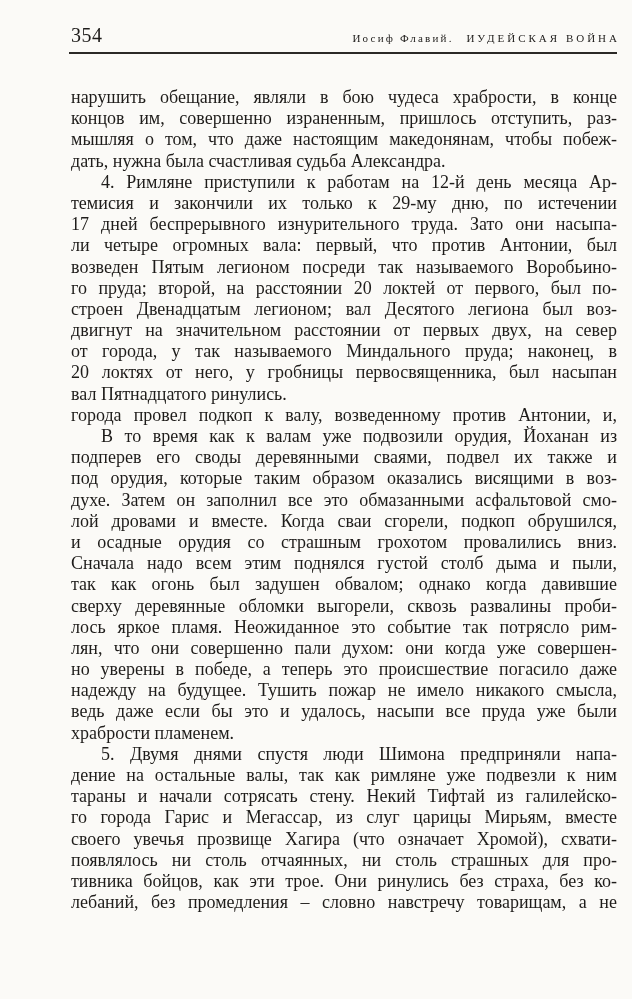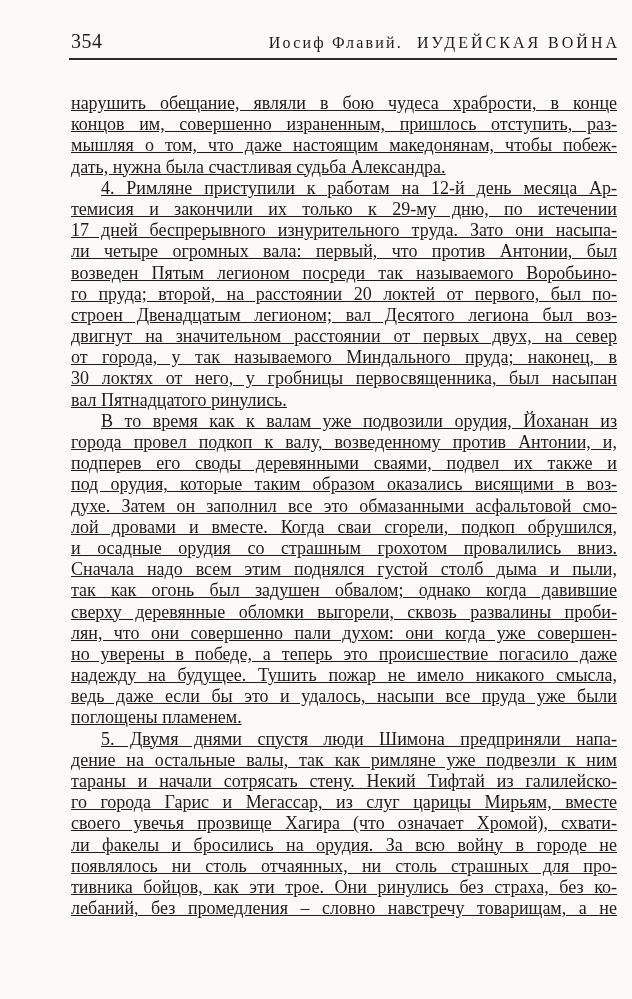--- a/index.html
+++ b/index.html
@@ -14,35 +14,35 @@
     width: 632px;
     height: 999px;
     background: var(--bg);
     color: var(--ink);
     font-family: "Liberation Serif", serif;
     overflow: hidden;
   }
   .content {
     position: absolute;
     left: 71px;
-    top: 12px;
+    top: 6px;
     width: 546px;
   }
   .header {
     display: flex;
     justify-content: space-between;
     align-items: baseline;
     margin-top: 18px;
   }
   .page-number {
     font-size: 20px;
     letter-spacing: 0.5px;
   }
   .running-title {
-    font-size: 16px;
+    font-size: 11px;
     white-space: nowrap;
   }
   .running-title .author { letter-spacing: 2.2px; }
   .running-title .book   { letter-spacing: 3px; margin-left: 10px; margin-right: -3px; }
   .rule {
     border: none;
     border-top: 2px solid var(--rule);
     margin-top: 5px;
     margin-left: -2px;
     width: 548px;
@@ -51,21 +51,20 @@
     margin-top: 33px;
     font-size: 18px;
   }
   .paragraph { margin: 0; }
   .line {
     line-height: 21.2px;
     height: 21.2px;
     text-align: justify;
     text-align-last: justify;
     white-space: normal;
-    text-decoration: underline;
   }
   .line.flush {
     text-align: center;
     text-align-last: left;
   }
   .line.indent { padding-left: 30px; }
 </style>
 </head>
 <body>
 
@@ -92,47 +91,47 @@
         <div class="paragraph">
           <div class="line indent">4. Римляне приступили к работам на 12-й день месяца Ар-</div>
           <div class="line">темисия и закончили их только к 29-му дню, по истечении</div>
           <div class="line">17 дней беспрерывного изнурительного труда. Зато они насыпа-</div>
           <div class="line">ли четыре огромных вала: первый, что против Антонии, был</div>
           <div class="line">возведен Пятым легионом посреди так называемого Воробьино-</div>
           <div class="line">го пруда; второй, на расстоянии 20 локтей от первого, был по-</div>
           <div class="line">строен Двенадцатым легионом; вал Десятого легиона был воз-</div>
           <div class="line">двигнут на значительном расстоянии от первых двух, на север</div>
           <div class="line">от города, у так называемого Миндального пруда; наконец, в</div>
-          <div class="line">30 локтях от него, у гробницы первосвященника, был насыпан</div>
+          <div class="line">20 локтях от него, у гробницы первосвященника, был насыпан</div>
           <div class="line flush">вал Пятнадцатого ринулись.</div>
         </div>
         <div class="paragraph">
+          <div class="line">города провел подкоп к валу, возведенному против Антонии, и,</div>
           <div class="line indent">В то время как к валам уже подвозили орудия, Йоханан из</div>
-          <div class="line">города провел подкоп к валу, возведенному против Антонии, и,</div>
           <div class="line">подперев его своды деревянными сваями, подвел их также и</div>
           <div class="line">под орудия, которые таким образом оказались висящими в воз-</div>
           <div class="line">духе. Затем он заполнил все это обмазанными асфальтовой смо-</div>
           <div class="line">лой дровами и вместе. Когда сваи сгорели, подкоп обрушился,</div>
           <div class="line">и осадные орудия со страшным грохотом провалились вниз.</div>
           <div class="line">Сначала надо всем этим поднялся густой столб дыма и пыли,</div>
           <div class="line">так как огонь был задушен обвалом; однако когда давившие</div>
           <div class="line">сверху деревянные обломки выгорели, сквозь развалины проби-</div>
+          <div class="line">лось яркое пламя. Неожиданное это событие так потрясло рим-</div>
           <div class="line">лян, что они совершенно пали духом: они когда уже совершен-</div>
           <div class="line">но уверены в победе, а теперь это происшествие погасило даже</div>
           <div class="line">надежду на будущее. Тушить пожар не имело никакого смысла,</div>
           <div class="line">ведь даже если бы это и удалось, насыпи все пруда уже были</div>
-          <div class="line flush">поглощены пламенем.</div>
+          <div class="line flush">храбрости пламенем.</div>
         </div>
         <div class="paragraph">
           <div class="line indent">5. Двумя днями спустя люди Шимона предприняли напа-</div>
           <div class="line">дение на остальные валы, так как римляне уже подвезли к ним</div>
           <div class="line">тараны и начали сотрясать стену. Некий Тифтай из галилейско-</div>
           <div class="line">го города Гарис и Мегассар, из слуг царицы Мирьям, вместе</div>
           <div class="line">своего увечья прозвище Хагира (что означает Хромой), схвати-</div>
-          <div class="line">ли факелы и бросились на орудия. За всю войну в городе не</div>
           <div class="line">появлялось ни столь отчаянных, ни столь страшных для про-</div>
           <div class="line">тивника бойцов, как эти трое. Они ринулись без страха, без ко-</div>
           <div class="line">лебаний, без промедления – словно навстречу товарищам, а не</div>
         </div>
       </div>
 
   </div>
 </div>
 
 </body></html>

